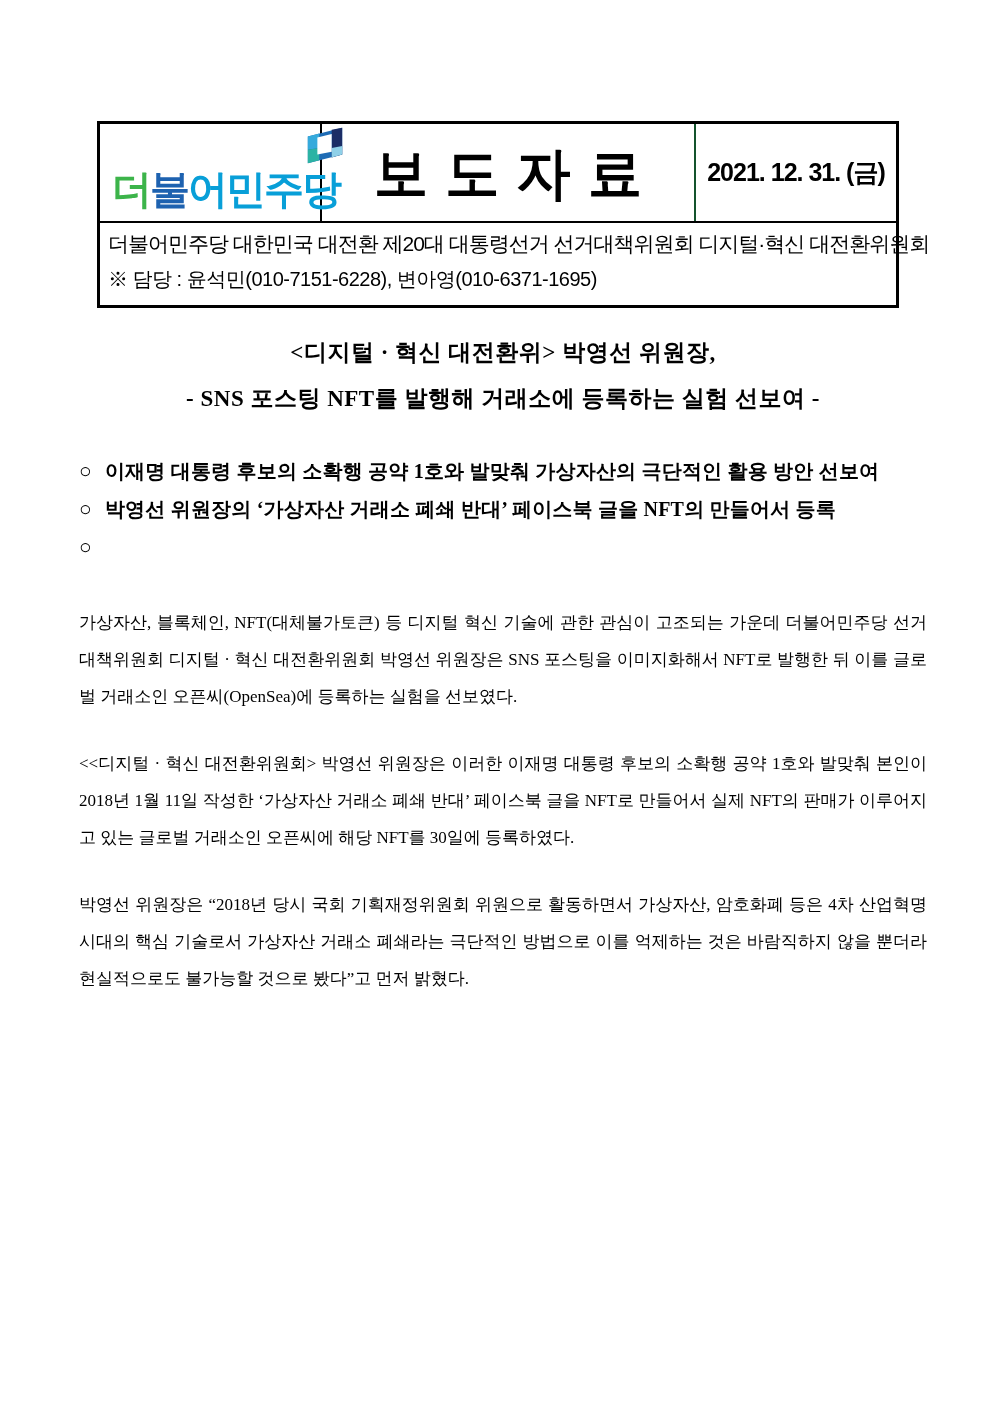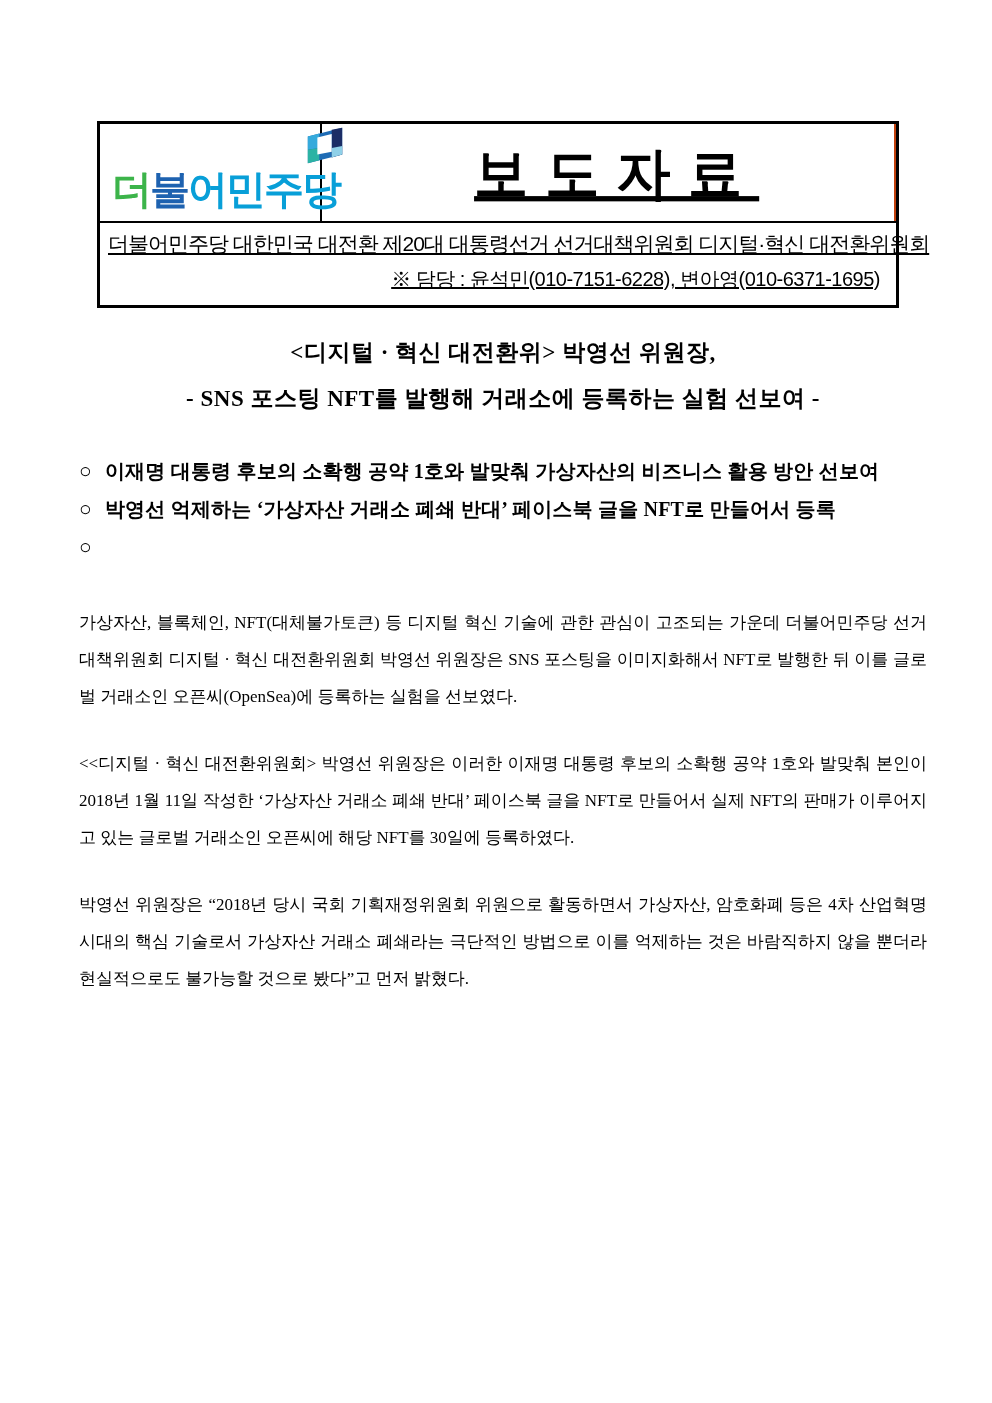--- a/index.html
+++ b/index.html
@@ -54,25 +54,24 @@
   .logo-ch3 { color: #089fd8; }
   .flag-icon {
     position: absolute;
     top: -44px;
     right: -6px;
     width: 42px;
     height: 42px;
   }
   .cell-title {
     flex: 1;
-    border-right: 2px solid #c2410c;
+    border-right: 2px solid #14532d;
     display: flex;
     align-items: center;
     justify-content: center;
-    text-decoration: underline;
   }
   .doc-type {
     font-family: "Liberation Sans", sans-serif;
     font-weight: 900;
     font-size: 54px;
     letter-spacing: 0.32em;
     text-indent: 0.32em; 
     line-height: 1;
     transform: scaleY(1.05);
   }
@@ -83,36 +82,34 @@
     justify-content: center;
   }
   .release-date {
     font-family: "Liberation Sans", sans-serif;
     font-weight: 700;
     font-size: 25px;
     letter-spacing: -1px;
     white-space: nowrap;
   }
   .press-box-bottom {
-    padding: 7px 16px 12px 8px;
-    text-decoration: underline;
+    padding: 7px 8px 12px 8px;
   }
   .committee-line {
     font-family: "Liberation Sans", sans-serif;
     font-size: 21px;
     font-weight: 500;
     text-align: center;
     letter-spacing: -1px;
     white-space: nowrap;
   }
   .contact-line {
     font-family: "Liberation Sans", sans-serif;
     font-size: 20px;
     font-weight: 400;
-    text-align: right;
     margin-top: 8px;
     letter-spacing: -0.5px;
   }
 
   
   .content {
     position: absolute;
     left: 79px;
     top: 330px;
     width: 848px;
@@ -181,44 +178,47 @@
             <polygon points="17,16 26,14 26,25 17,27" fill="#ffffff" stroke="#ffffff"></polygon>
           </svg>
           <span class="logo-ch1">더</span><span class="logo-ch2">불</span><span class="logo-ch3">어민주당</span>
         </div>
       </div>
 
       <div class="cell-title">
         <span class="doc-type">보도자료</span>
       </div>
 
+      <div class="cell-date">
+        <span class="release-date">2021. 12. 31. (금)</span>
+      </div>
 
     </div>
 
     <div class="press-box-bottom">
       <div class="committee-line">더불어민주당 대한민국 대전환 제20대 대통령선거 선거대책위원회 디지털·혁신 대전환위원회</div>
       <div class="contact-line">※ 담당 : 윤석민(010-7151-6228), 변아영(010-6371-1695)</div>
     </div>
   </div>
 
   <div class="content">
 
     <div class="headline">
       <div>&lt;디지털 · 혁신 대전환위&gt; 박영선 위원장,</div>
       <div>- SNS 포스팅 NFT를 발행해 거래소에 등록하는 실험 선보여 -</div>
     </div>
 
     <div class="bullet-list">
       <div class="bullet-item">
         <span class="bullet-marker">○</span>
-        <span>이재명 대통령 후보의 소확행 공약 1호와 발맞춰 가상자산의 비즈니스 활용 방안 선보여</span>
+        <span>이재명 대통령 후보의 소확행 공약 1호와 발맞춰 가상자산의 극단적인 활용 방안 선보여</span>
       </div>
       <div class="bullet-item">
         <span class="bullet-marker">○</span>
-        <span>박영선 억제하는 ‘가상자산 거래소 폐쇄 반대’ 페이스북 글을 NFT로 만들어서 등록</span>
+        <span>박영선 위원장의 ‘가상자산 거래소 폐쇄 반대’ 페이스북 글을 NFT의 만들어서 등록</span>
       </div>
       <div class="bullet-item">
         <span class="bullet-marker">○</span>
       </div>
     </div>
 
     <p class="body-paragraph">가상자산, 블록체인, NFT(대체불가토큰) 등 디지털 혁신 기술에 관한 관심이 고조되는 가운데 더불어민주당 선거대책위원회 디지털 · 혁신 대전환위원회 박영선 위원장은 SNS 포스팅을 이미지화해서 NFT로 발행한 뒤 이를 글로벌 거래소인 오픈씨(OpenSea)에 등록하는 실험을 선보였다.</p>
     <p class="body-paragraph">&lt;&lt;디지털 · 혁신 대전환위원회&gt; 박영선 위원장은 이러한 이재명 대통령 후보의 소확행 공약 1호와 발맞춰 본인이 2018년 1월 11일 작성한 ‘가상자산 거래소 폐쇄 반대’ 페이스북 글을 NFT로 만들어서 실제 NFT의 판매가 이루어지고 있는 글로벌 거래소인 오픈씨에 해당 NFT를 30일에 등록하였다.</p>
     <p class="body-paragraph">박영선 위원장은 “2018년 당시 국회 기획재정위원회 위원으로 활동하면서 가상자산, 암호화폐 등은 4차 산업혁명 시대의 핵심 기술로서 가상자산 거래소 폐쇄라는 극단적인 방법으로 이를 억제하는 것은 바람직하지 않을 뿐더라 현실적으로도 불가능할 것으로 봤다”고 먼저 밝혔다.</p>
 

